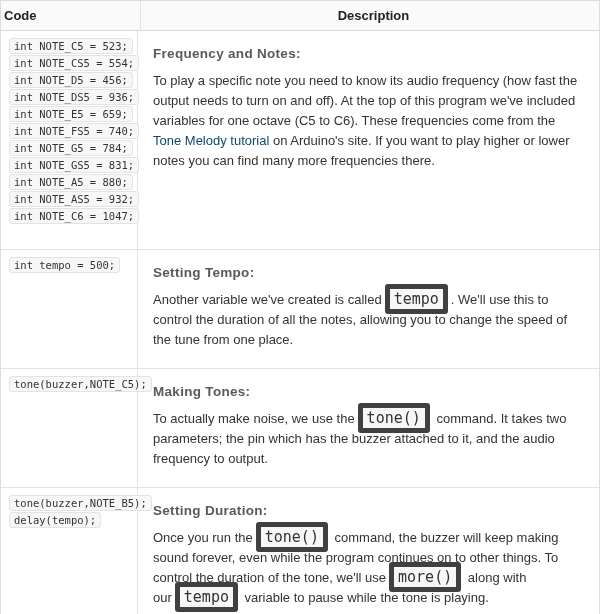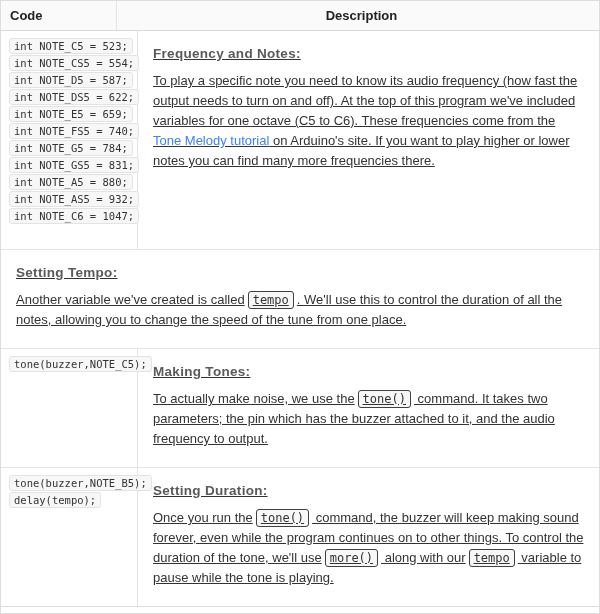--- a/index.html
+++ b/index.html
@@ -21,23 +21,23 @@
     background: #fafafa;
     border-bottom: 1px solid #d9d9d9;
   }
   .th {
     font-size: 13px;
     font-weight: bold;
     color: #222222;
     padding: 7px 8px 6px 8px;
   }
   .th.code-col {
-    width: 116px;
+    width: 140px;
     border-right: 1px solid #e4e4e4;
-    padding-left: 9px;
+    padding-left: 3px;
   }
   .th.desc-col { flex: 1; padding-left: 15px; text-align: center; }
   .tr {
     display: flex;
     border-bottom: 1px solid #e4e4e4;
     background: #ffffff;
   }
   .tr:last-child { border-bottom-color: #dddddd; }
   .tr:nth-child(1) { min-height: 219px; }
   .tr:nth-child(2) { min-height: 81px; }
@@ -58,86 +58,90 @@
     background: #f7f7f7;
     border: 1px solid #e3e3e3;
     border-radius: 3px;
     padding: 1px 4px;
     margin-bottom: 1px;
     white-space: pre;
   }
   .desc-cell {
     flex: 1;
     padding: 12px 14px 8px 15px;
-    text-decoration: underline;
   }
   .desc-heading {
     font-size: 13.5px;
     font-weight: bold;
     letter-spacing: 0.3px;
     color: #5a5a5a;
     margin: 3px 0 10px 0;
   }
   .desc-para {
     font-size: 13px;
     line-height: 20px;
     color: #333333;
     margin: 0 0 10px 0;
     max-width: 560px;
   }
   .inline-code {
     font-family: "DejaVu Sans Mono", monospace;
-    font-size: 12px;
+    font-size: 15px;
     line-height: 12px;
     color: #333333;
     background: #f7f7f7;
-    border: 1px solid #404040;
+    border: 5px solid #404040;
     border-radius: 3px;
     padding: 1px 4px;
     margin: 4px 3px;
     white-space: pre;
   }
   .link {
-    color: #3b82f6;
+    color: #0c4a6e;
     text-decoration: none;
     cursor: pointer;
   }
 </style>
 </head>
 <body>
 
 <div class="doc-table">
   <div class="thead">
     <div class="th code-col">Code</div>
     <div class="th desc-col">Description</div>
   </div>
   <div>
   <div class="tr">
     <div class="td code-cell">
           <div class="code-group">
             <code class="code-line">int NOTE_C5 = 523;</code>
             <code class="code-line">int NOTE_CS5 = 554;</code>
-            <code class="code-line">int NOTE_D5 = 587;</code>
-            <code class="code-line">int NOTE_DS5 = 622;</code>
+            <code class="code-line">int NOTE_D5 = 456;</code>
+            <code class="code-line">int NOTE_DS5 = 936;</code>
             <code class="code-line">int NOTE_E5 = 659;</code>
             <code class="code-line">int NOTE_FS5 = 740;</code>
             <code class="code-line">int NOTE_G5 = 784;</code>
             <code class="code-line">int NOTE_GS5 = 831;</code>
             <code class="code-line">int NOTE_A5 = 880;</code>
             <code class="code-line">int NOTE_AS5 = 932;</code>
             <code class="code-line">int NOTE_C6 = 1047;</code>
           </div>
         </div>
     <div class="td desc-cell">
       <div class="desc-heading">Frequency and Notes:</div>
     <p class="desc-para">To play a specific note you need to know its audio frequency (how fast the output needs to turn on and off). At the top of this program we've included variables for one octave (C5 to C6). These frequencies come from the <a class="link" href="#">Tone Melody tutorial</a> on Arduino's site. If you want to play higher or lower notes you can find many more frequencies there.</p>
         </div>
   </div>
 
   <div class="tr">
+    <div class="td code-cell">
+          <div class="code-group">
+            <code class="code-line">int tempo = 500;</code>
+          </div>
+        </div>
     <div class="td desc-cell">
       <div class="desc-heading">Setting Tempo:</div>
     <p class="desc-para">Another variable we've created is called<code class="inline-code">tempo</code>. We'll use this to control the duration of all the notes, allowing you to change the speed of the tune from one place.</p>
         </div>
   </div>
 
   <div class="tr">
     <div class="td code-cell">
           <div class="code-group">
             <code class="code-line">tone(buzzer,NOTE_C5);</code>

